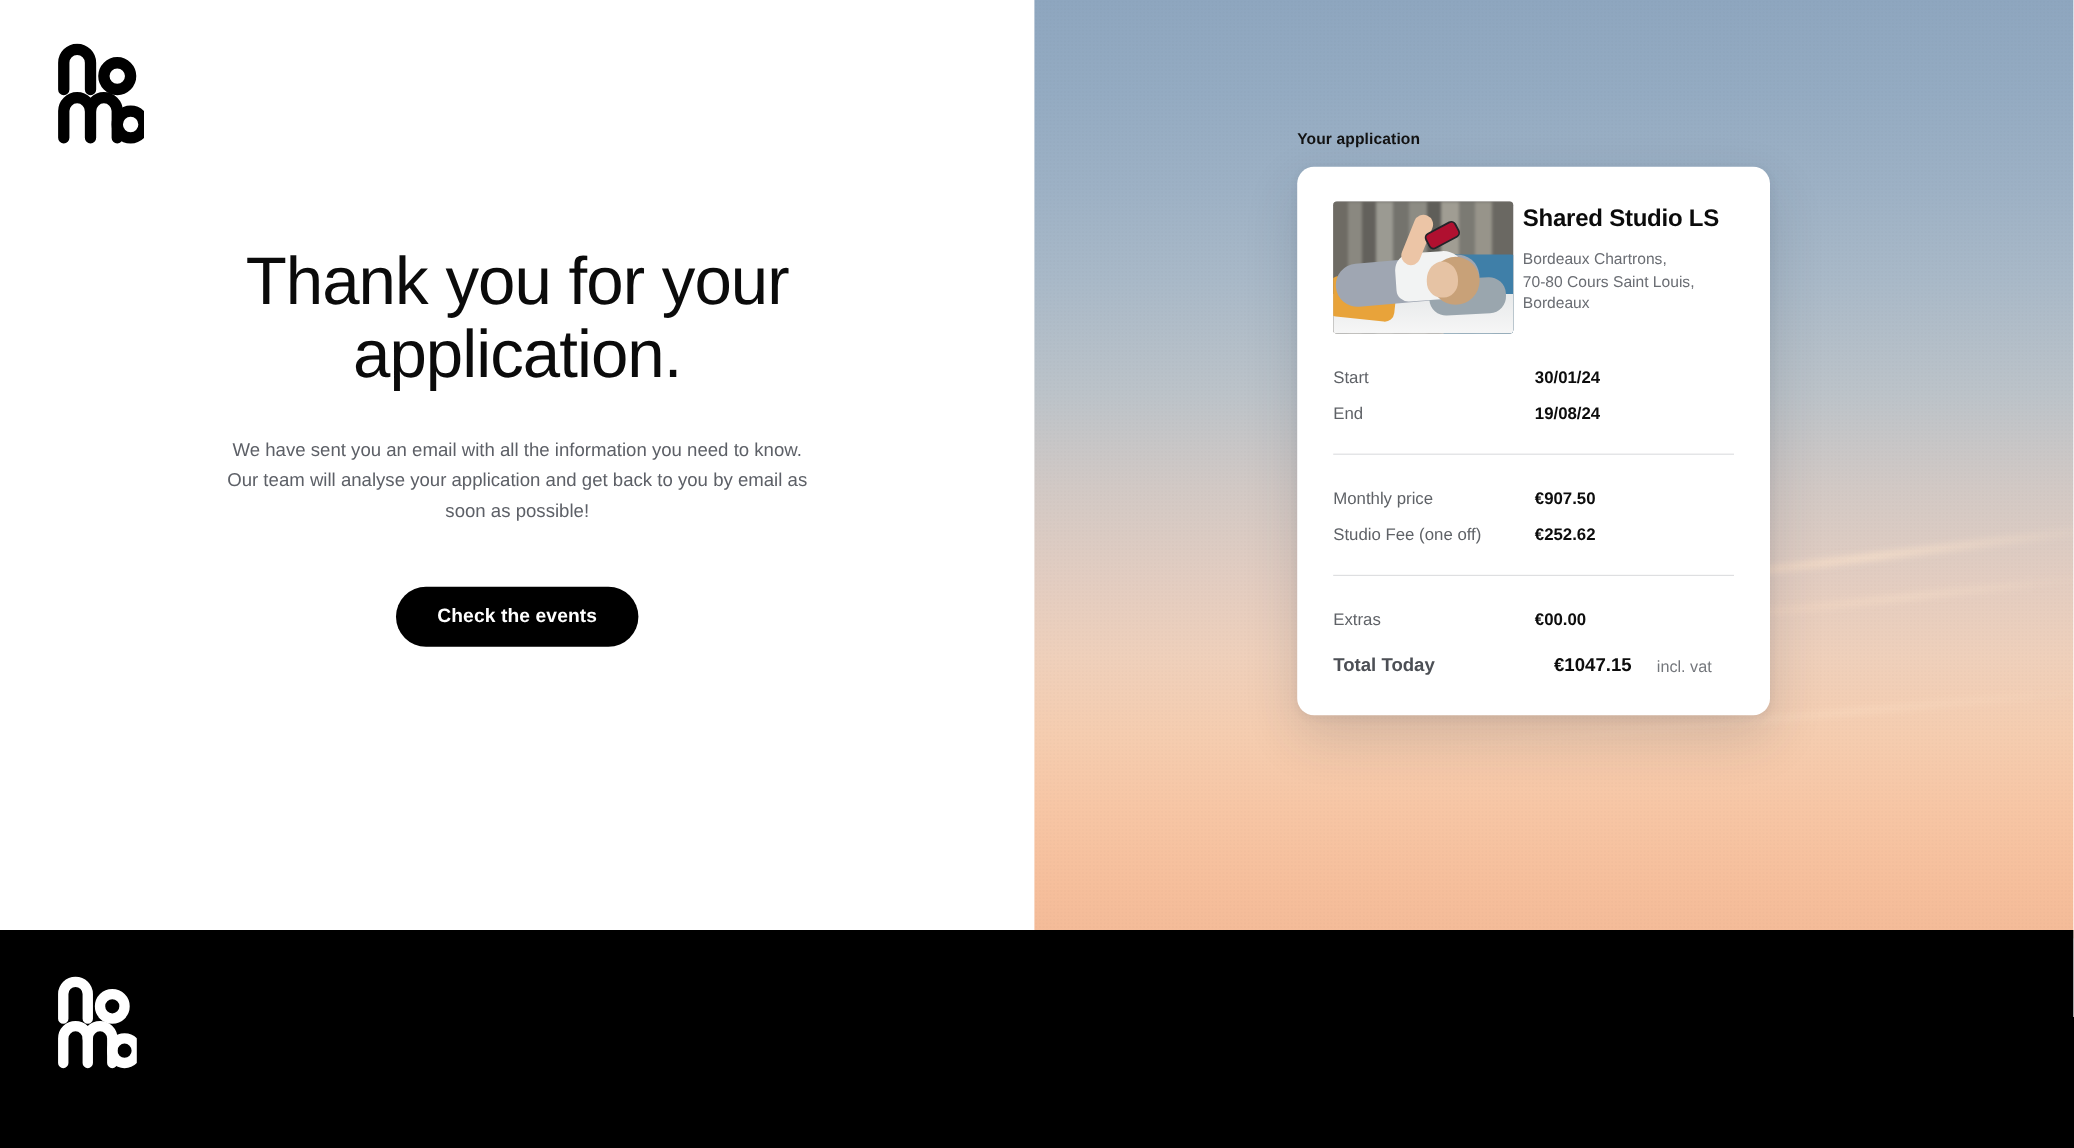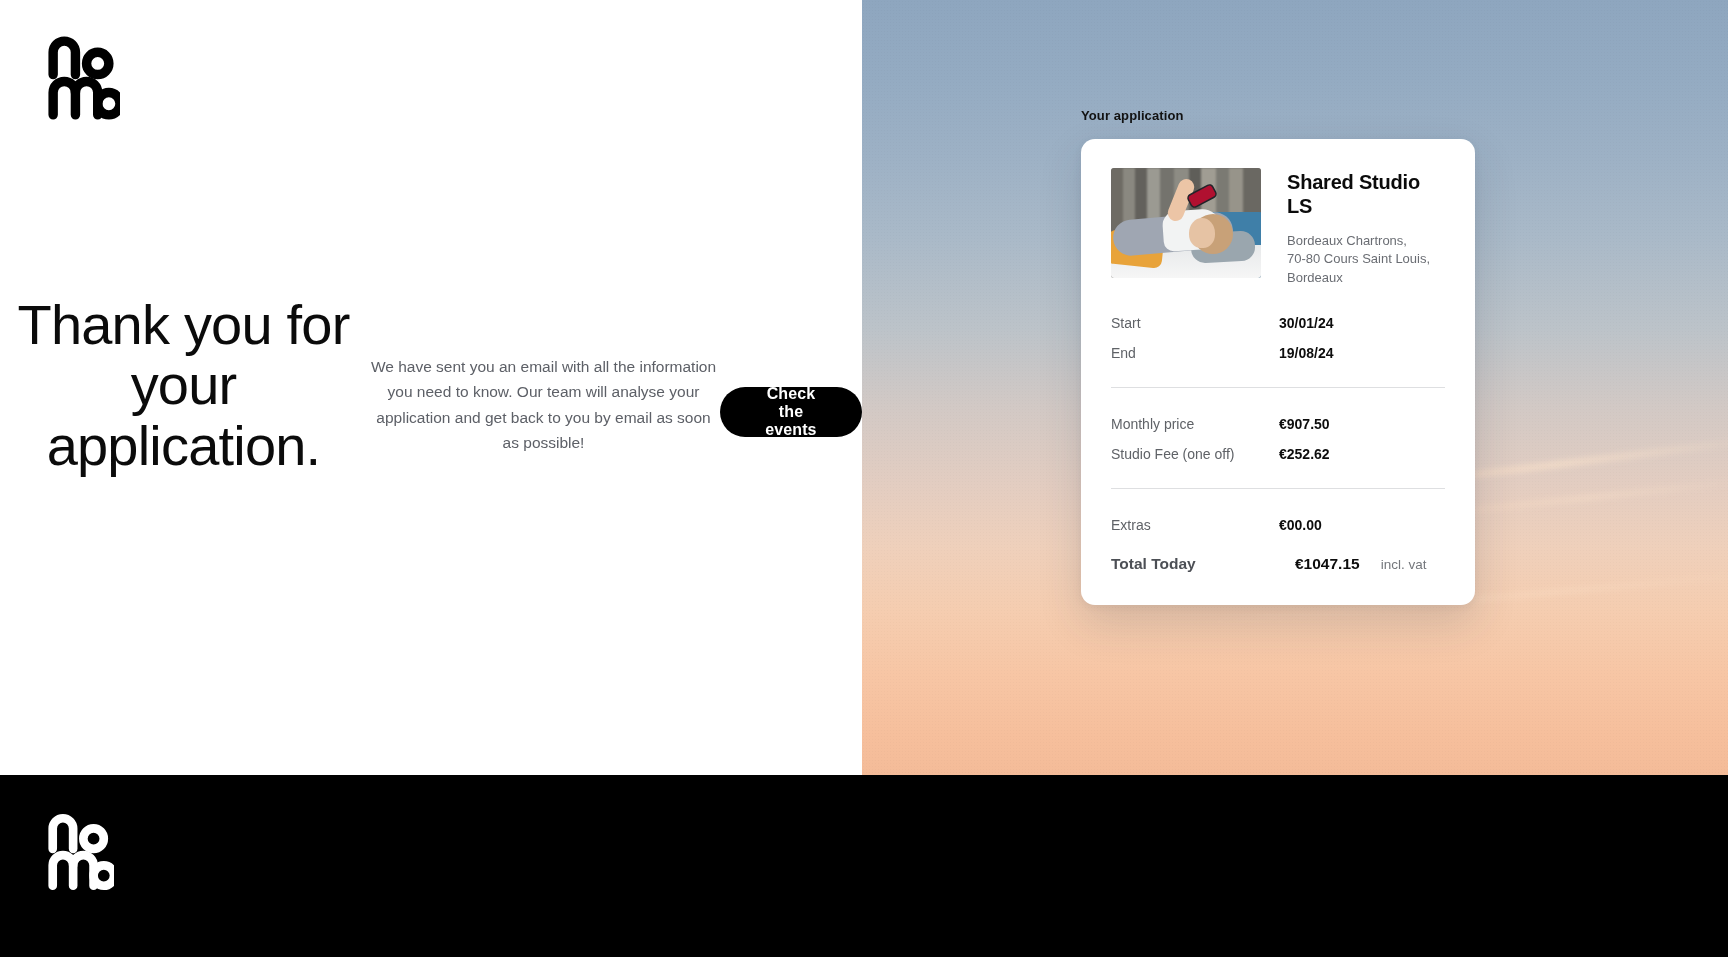--- a/index.html
+++ b/index.html
@@ -67,24 +67,24 @@
 
   .logo-top {
     position: absolute;
     left: 48px; top: 36px;
     width: 72px; height: 84px;
   }
 
   
   .hero {
     position: absolute;
-    left: 0; top: 18px;
+    left: 0; top: 4px;
     width: 862px; height: 775px;
     display: flex;
-    flex-direction: row;
+    flex-direction: column;
     align-items: center;
     justify-content: center;
     padding-bottom: 40px;
   }
 
   .hero-title {
     width: 520px;
     text-align: center;
     font-size: 56px;
     line-height: 1.08;
@@ -137,21 +137,21 @@
   }
 
   .app-card {
     width: 394px;
     background: #ffffff;
     border-radius: 14px;
     padding: 29px 30px 32px 30px;
     box-shadow: 0 18px 44px rgba(40,50,70,.16), 0 2px 8px rgba(40,50,70,.07);
   }
 
-  .card-head { display: flex; gap: 26px; }
+  .card-head { display: flex; gap: 8px; }
 
   .thumb {
     width: 150px; height: 110px;
     border-radius: 3px;
     flex: 0 0 auto;
     overflow: hidden;
     position: relative;
     background: #6d6a66;
   }
   

